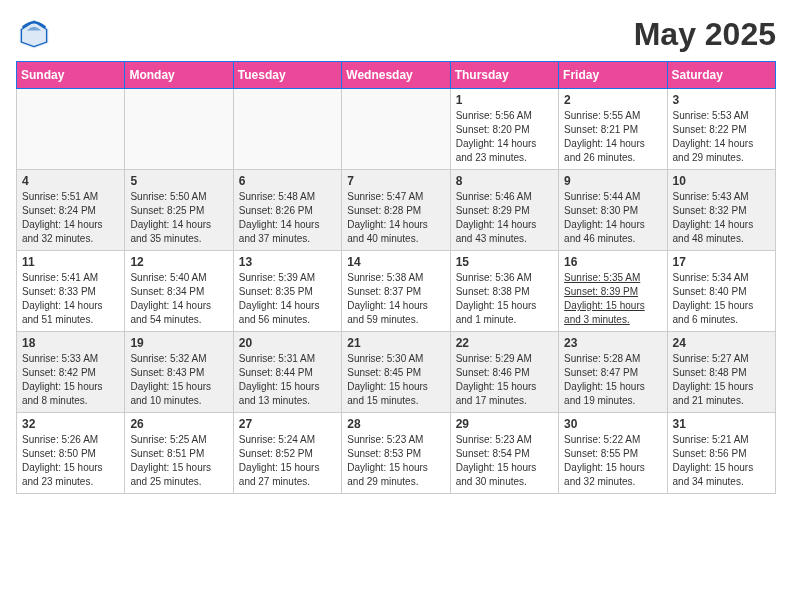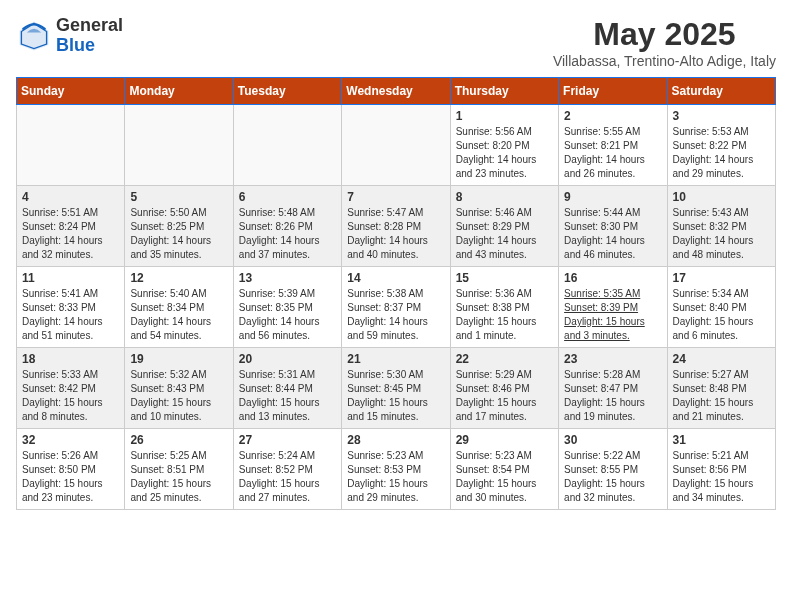--- a/index.html
+++ b/index.html
@@ -34,38 +34,38 @@
     .logo-blue {
       font-size: 18px;
       font-weight: bold;
       color: #1565c0;
     }
     .logo-icon {
       width: 36px;
       height: 36px;
     }
     .title-block {
-      text-align: center;
+      text-align: left;
     }
     .calendar-title {
       font-size: 32px;
       font-weight: bold;
       color: #333;
     }
     .calendar-subtitle {
       font-size: 14px;
       color: #555;
     }
     .calendar {
       width: 100%;
       border-collapse: collapse;
       border: 1px solid #ccc;
     }
     .calendar th {
-      background: #c2410c;
+      background: #ec4899;
       color: #fff;
       font-size: 12px;
       font-weight: bold;
       padding: 6px 4px;
       text-align: left;
       border: 1px solid #1a73e8;
     }
     .calendar td {
       border: 1px solid #ccc;
       vertical-align: top;
@@ -98,28 +98,23 @@
 <body>
 
 <div class="header">
   <div class="logo">
     <svg class="logo-icon" viewBox="0 0 40 40" xmlns="http://www.w3.org/2000/svg">
       <polygon points="20,4 36,14 36,30 20,36 4,30 4,14" fill="#1565c0" opacity="0.15"></polygon>
       <polygon points="20,6 34,15 34,29 20,34 6,29 6,15" fill="none" stroke="#1565c0" stroke-width="1.5"></polygon>
       <path d="M8,12 Q20,2 32,12" fill="none" stroke="#1565c0" stroke-width="2.5" stroke-linecap="round"></path>
       <path d="M12,16 Q20,8 28,16" fill="#1565c0" opacity="0.5"></path>
     </svg>
-    <div class="logo-text">
-      <span class="logo-general">General</span>
-      <span class="logo-blue">Blue</span>
-    </div>
   </div>
   <div class="title-block">
     <div class="calendar-title">May 2025</div>
-    <div class="calendar-subtitle">Villabassa, Trentino-Alto Adige, Italy</div>
   </div>
 </div>
 
 <table class="calendar">
   <thead>
     <tr>
     <th>Sunday</th>
         <th>Monday</th>
         <th>Tuesday</th>
         <th>Wednesday</th>

